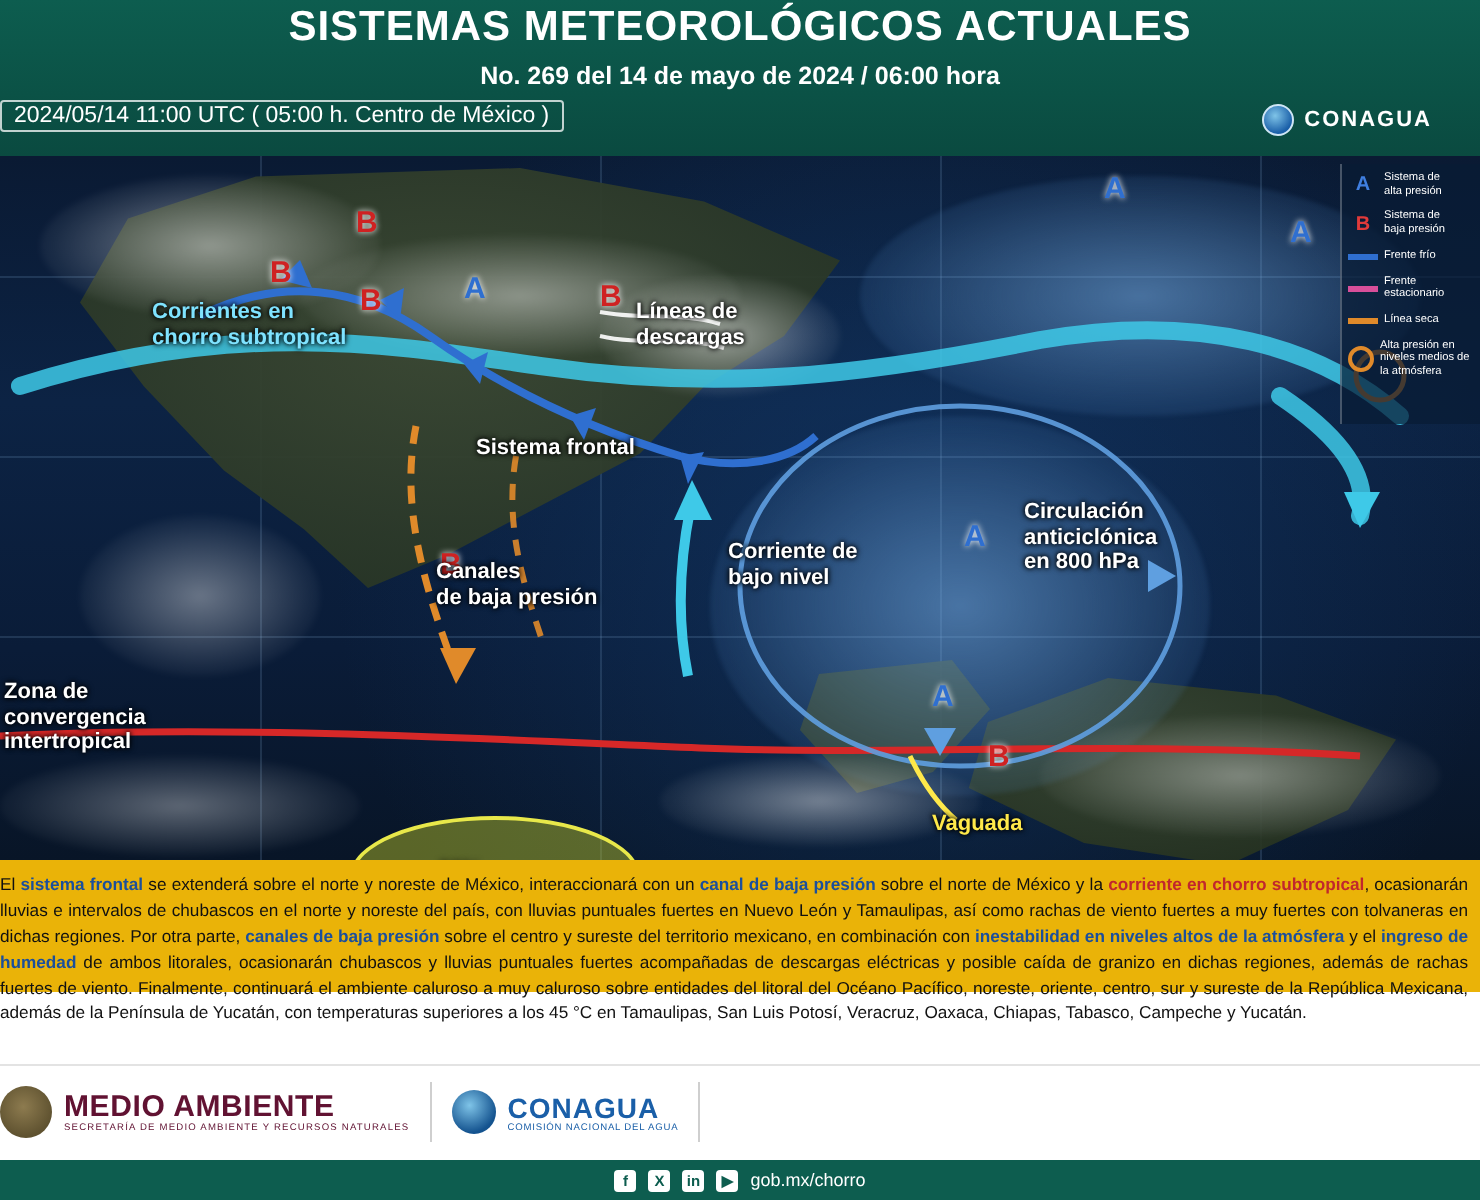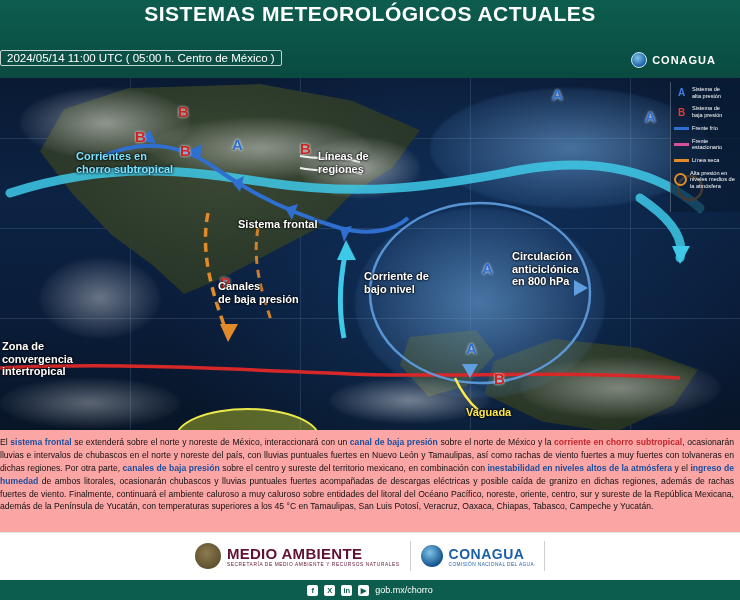--- a/index.html
+++ b/index.html
@@ -3,21 +3,21 @@
 <meta charset="utf-8">
 <style>
   * { box-sizing: border-box; margin: 0; padding: 0; }
   body {
     width: 740px; height: 600px;
     font-family: "Liberation Sans", sans-serif;
     background: #ffffff;
     overflow: hidden;
     position: relative;
   }
-  .page { position: relative; width: 740px; height: 600px; background: #fca5a5; }
+  .page { position: relative; width: 740px; height: 496px; background: #eab308; }
 
   
   .header {
     position: absolute; top: 0; left: 0; width: 740px; height: 78px;
     background: linear-gradient(180deg,#0d5d4f 0%, #0b5246 60%, #0a4a40 100%);
     overflow: hidden;
   }
   .header .title {
     position: absolute; top: 2px; left: 0; width: 740px;
     text-align: center;
@@ -135,21 +135,21 @@
   }
   .textblock b.blue { color: #1b4f9c; }
   .textblock b.red { color: #c1272d; margin-top: 20px; }
 
   
   .footer {
     position: absolute; top: 532px; left: 0; width: 740px; height: 68px;
     background: #ffffff; border-top: 1px solid #e3e3e3;
   }
   .footer-inner {
-    display: flex; align-items: center; justify-content: center; gap: 10px;
+    display: flex; align-items: center; gap: 10px;
     height: 46px;
   }
   .logo-ma { display: flex; align-items: center; gap: 6px; }
   .logo-ma .eagle {
     width: 26px; height: 26px; border-radius: 50%;
     background: radial-gradient(circle at 45% 40%, #8d7b4f, #5f5230 70%);
   }
   .logo-ma .txt .t1 { font-size: 15px; font-weight: bold; color: #611232; letter-spacing: .3px; }
   .logo-ma .txt .t2 { font-size: 4.8px; color: #611232; letter-spacing: .6px; }
   .vsep { width: 1px; height: 30px; background: #cfcfcf; }
@@ -178,20 +178,21 @@
     font-size: 7.5px; line-height: 11px; text-align: center; font-weight: bold;
   }
 </style>
 </head>
 <body>
 
 <div class="page">
 
   <div class="header">
     <div class="title">SISTEMAS METEOROLÓGICOS ACTUALES</div>
+    <div class="subtitle">No. 269 del 14 de mayo de 2024 / 06:00 hora</div>
     <div class="stamp">
       <span class="box">2024/05/14 11:00 UTC  ( 05:00 h. Centro de México )</span>
     </div>
     <div class="conagua-badge">
       <span class="bdot"></span>
       <span class="btxt">CONAGUA</span>
     </div>
   </div>
 
   <div class="map">
@@ -263,21 +264,21 @@
     <div class="label-B" style="left:494px;top:292px;">B</div>
     <div class="label-A" style="left:232px;top:58px;">A</div>
     <div class="label-A" style="left:552px;top:8px;">A</div>
     <div class="label-A" style="left:645px;top:30px;">A</div>
     <div class="label-A" style="left:482px;top:182px;">A</div>
     <div class="label-A" style="left:466px;top:262px;">A</div>
 
     <div class="map-label cyan" style="left:76px;top:72px;white-space:pre;">Corrientes en
 chorro subtropical</div>
     <div class="map-label white" style="left:318px;top:72px;white-space:pre;">Líneas de
-regiones</div>
+descargas</div>
     <div class="map-label white" style="left:238px;top:140px;white-space:pre;">Sistema frontal</div>
     <div class="map-label white" style="left:218px;top:202px;white-space:pre;">Canales
 de baja presión</div>
     <div class="map-label white" style="left:364px;top:192px;white-space:pre;">Corriente de
 bajo nivel</div>
     <div class="map-label white" style="left:512px;top:172px;white-space:pre;">Circulación
 anticiclónica
 en 800 hPa</div>
     <div class="map-label white" style="left:2px;top:262px;white-space:pre;">Zona de
 convergencia

